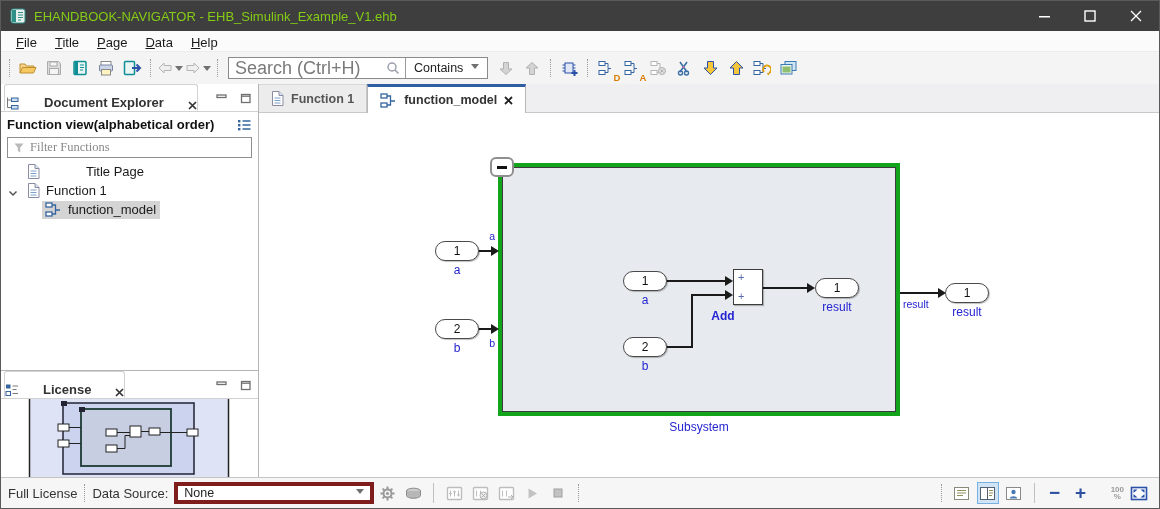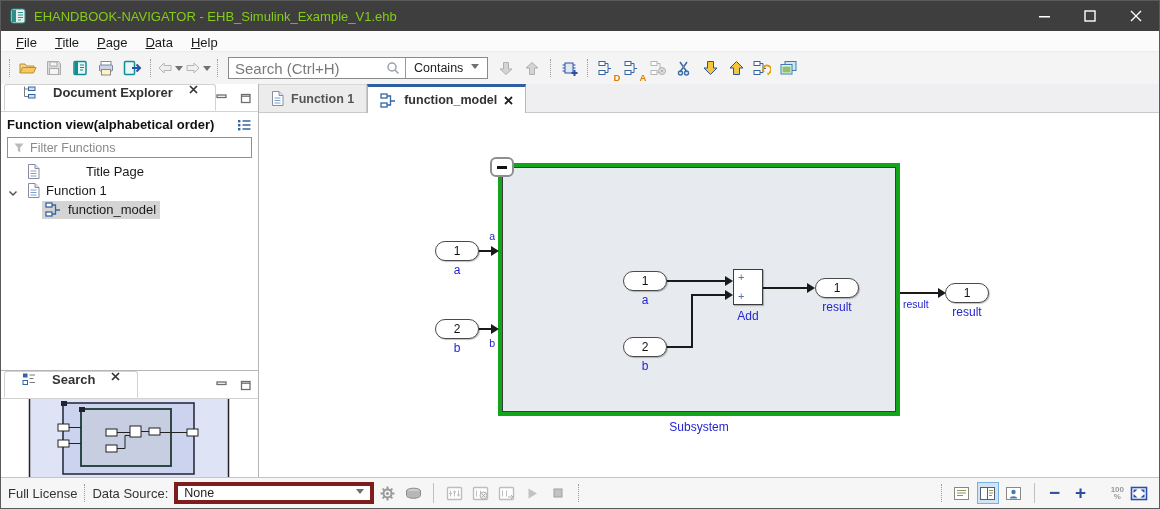--- a/index.html
+++ b/index.html
@@ -18,39 +18,39 @@
 .menubar { height:21px; background:#fbfbfb; display:flex; align-items:flex-end; padding-left:6px; flex:none; border-bottom:1px solid #ececec; }
 .menu-item { font-size:13px; color:#1a1a1a; padding:1px 9px; display:inline-block; }
 .menu-item::first-letter { text-decoration:underline; }
 
 
 .toolbar { height:32px; background:#f4f4f4; display:flex; align-items:center; padding:0 3px; flex:none; }
 .tbtn { min-width:24px; height:24px; display:flex; align-items:center; justify-content:center; position:relative; margin:0 1px; }
 .tsep { width:0; height:18px; border-left:1px dotted #9a9a9a; margin:0 5px; }
 .ddtri { width:0; height:0; border:4px solid transparent; border-top:5px solid #707070; margin:5px 0 0 2px; }
 .searchbox { display:flex; align-items:center; height:22px; background:#fff; border:1px solid #8a8a8a; margin:0 5px; }
-.searchbox input { border:none; outline:none; width:152px; font-size:15px; padding:0 6px; color:#7f1d1d; background:transparent; font-family:"Liberation Sans",sans-serif;}
+.searchbox input { border:none; outline:none; width:152px; font-size:18px; padding:0 6px; color:#7f1d1d; background:transparent; font-family:"Liberation Sans",sans-serif;}
 .searchbox input::placeholder { color:#7a7a7a; }
 .contains-btn { display:flex; align-items:center; gap:6px; border-left:1px solid #9a9a9a; padding:0 8px; font-size:12.5px; color:#222; height:100%; }
 .badge { position:absolute; right:-2px; bottom:-3px; font-size:9.5px; font-weight:bold; color:#d97b00; text-shadow:0 0 1px #fff; }
 
 
 .bodyrow { flex:1; display:flex; min-height:0; }
 .leftcol { width:258px; flex:none; border-right:1px solid #b5b5b5; display:flex; flex-direction:column; background:#fff; }
 .panel-tabbar { height:28px; flex:none; display:flex; align-items:flex-end; border-bottom:1px solid #d2d2d2; position:relative; background:#fff; }
-.panel-tab { display:flex; align-items:flex-start; gap:16px; padding:0 17px; height:27px; margin-left:3px;
+.panel-tab { display:flex; align-items:flex-end; gap:24px; padding:0 0; height:27px; margin-left:3px;
   border:1px solid #d2d2d2; border-bottom:1px solid #fff; border-radius:3px 3px 0 0; font-size:13px; color:#333; }
 .panel-wincontrols { position:absolute; right:6px; top:6px; display:flex; gap:12px; }
 .explorer-panel { height:287px; flex:none; display:flex; flex-direction:column; border-bottom:1px solid #b5b5b5; }
 .outline-panel { flex:1; display:flex; flex-direction:column; min-height:0; }
 
 .view-title-row { display:flex; align-items:center; padding:5px 6px 3px 6px; }
 .view-title { font-size:13px; font-weight:bold; color:#111; flex:1; }
 .filter-box { display:flex; align-items:center; gap:5px; border:1px solid #8f8f8f; background:#fff; height:21px; margin:2px 6px 4px 6px; padding:0 5px; }
-.filter-box input { border:none; outline:none; flex:1; font-size:12.5px; color:#333; font-family:Liberation Sans, sans-serif; }
+.filter-box input { border:none; outline:none; flex:1; font-size:12.5px; color:#333; font-family:Liberation Serif, serif; }
 .filter-box input::placeholder { color:#8a8a8a; }
 .tree { font-size:13px; color:#1a1a1a; }
 .tree-row { height:19px; display:flex; align-items:center; position:relative; }
 .tree-row .ticon { margin-right:6px; display:flex; }
 .tree-sel { background:#d4d4d4; display:flex; align-items:center; padding:0 4px 0 0; height:18px; }
 .tree-sel .ticon { margin:0 6px 0 3px; }
 .chev { position:absolute; left:7px; top:5px; }
 
 .thumb-wrap { flex:1; overflow:hidden; background:#fff; }
 
@@ -366,21 +366,21 @@
       <div class="outline-panel">
         <div class="panel-tabbar">
           <div class="panel-tab">
             <span style="display:flex;">
               <svg width="14" height="14">
                   <rect x="1" y="1.5" width="4.5" height="4" fill="#3565a0"></rect>
                   <rect x="1" y="8.5" width="4.5" height="4" fill="#fff" stroke="#3565a0"></rect>
                   <path d="M7.5 3 h5.5 M7.5 6.5 h4 M7.5 10.5 h5.5" stroke="#7a7a7a"></path>
                 </svg>
             </span>
-            <span style="font-weight:bold;">Search</span>
+            <span style="font-weight:bold;">License</span>
             <span style="display:flex;">
                 <svg width="9" height="9">
                   <path d="M1 1 L8 8 M8 1 L1 8" stroke="#333" stroke-width="1.7"></path>
                 </svg>
               </span>
           </div>
           <div class="panel-wincontrols">
             <span><svg width="12" height="11">
                   <rect x="1" y="2" width="9" height="2.5" fill="none" stroke="#6f6f6f" stroke-width="1.3"></rect>
                 </svg></span>
@@ -484,21 +484,21 @@
         <div class="blk-label" style="left:364px; top:246px; width:44px;">b</div>
         <div class="wire wh" style="left:408px; top:233px; width:26px;"></div>
         <div class="wire wv" style="left:432px; top:181px; height:54px;"></div>
         <div class="wire wh" style="left:432px; top:181px; width:36px;"></div>
         <div class="arr" style="left:466px; top:177px;"></div>
 
         <div class="add-block" style="left:474px; top:156px;">
           <span class="add-op" style="top:2px;">+</span>
           <span class="add-op" style="bottom:3px;">+</span>
         </div>
-        <div class="blk-label" style="left:459px; top:196px; width:60px;">Add</div>
+        <div class="blk-label" style="left:434px; top:196px; width:60px;font-weight:bold;">Add</div>
         <div class="wire wh" style="left:504px; top:174px; width:46px;"></div>
         <div class="arr" style="left:548px; top:170px;"></div>
 
         <div class="oval" style="left:556px; top:165px;">
             <span>1</span>
           </div>
         <div class="blk-label" style="left:546px; top:187px; width:64px;">result</div>
 
         <div class="wire wh" style="left:641px; top:179px; width:40px;"></div>
         <div class="arr" style="left:679px; top:175px;"></div>

